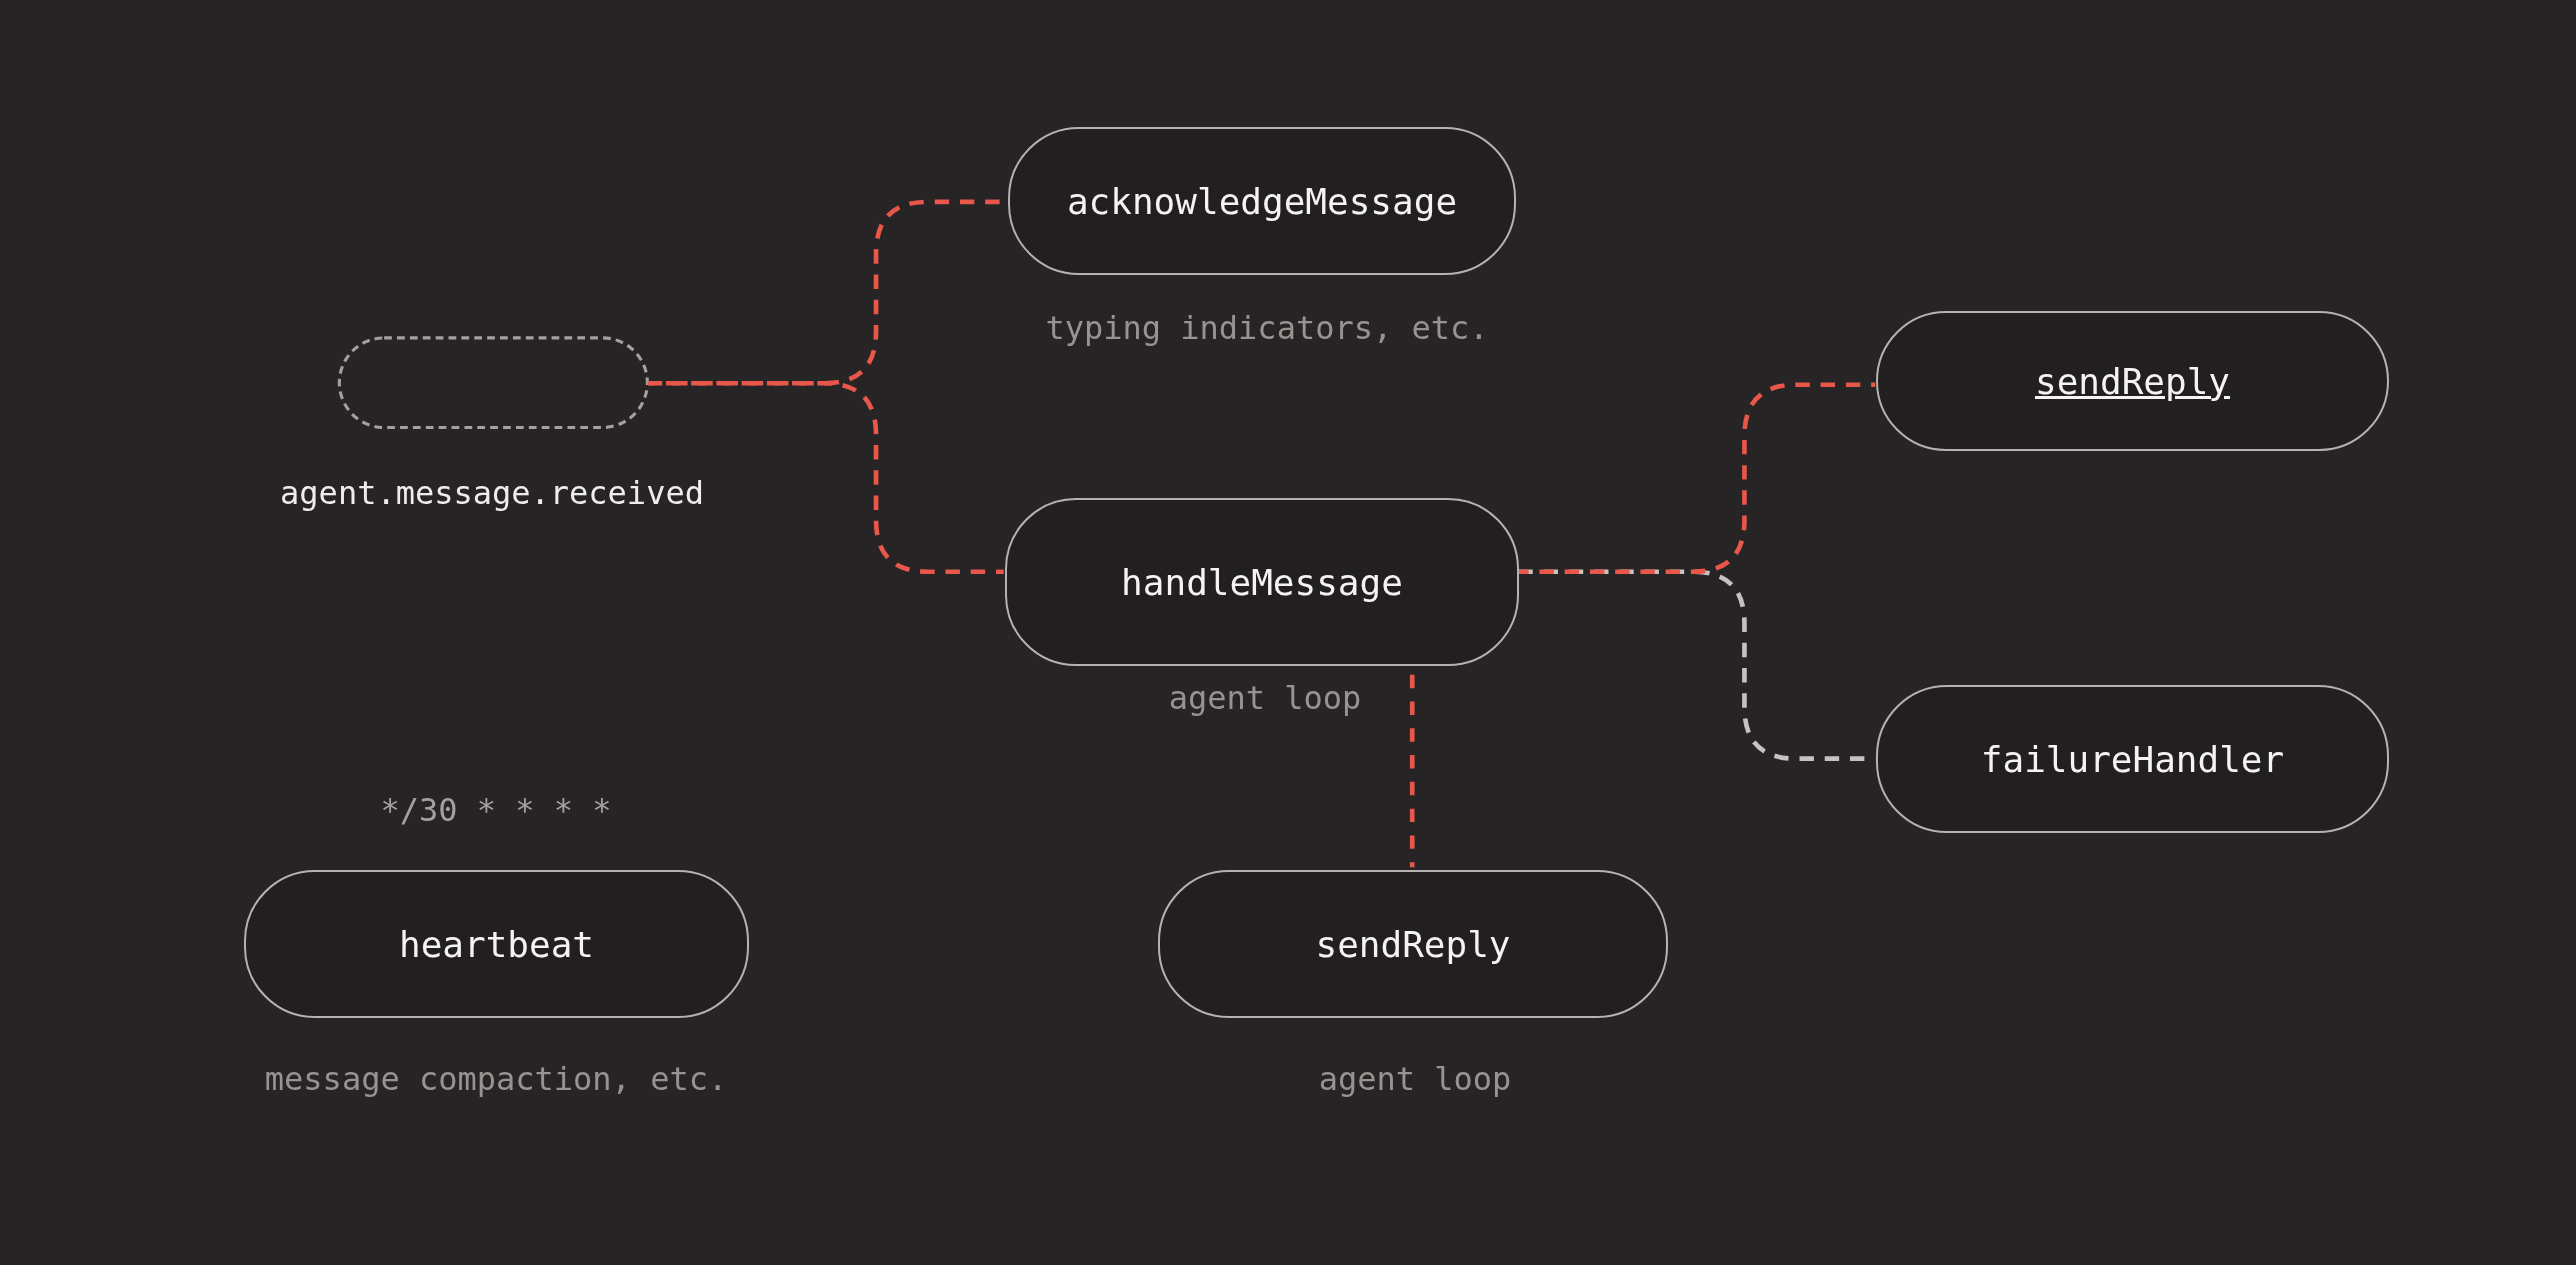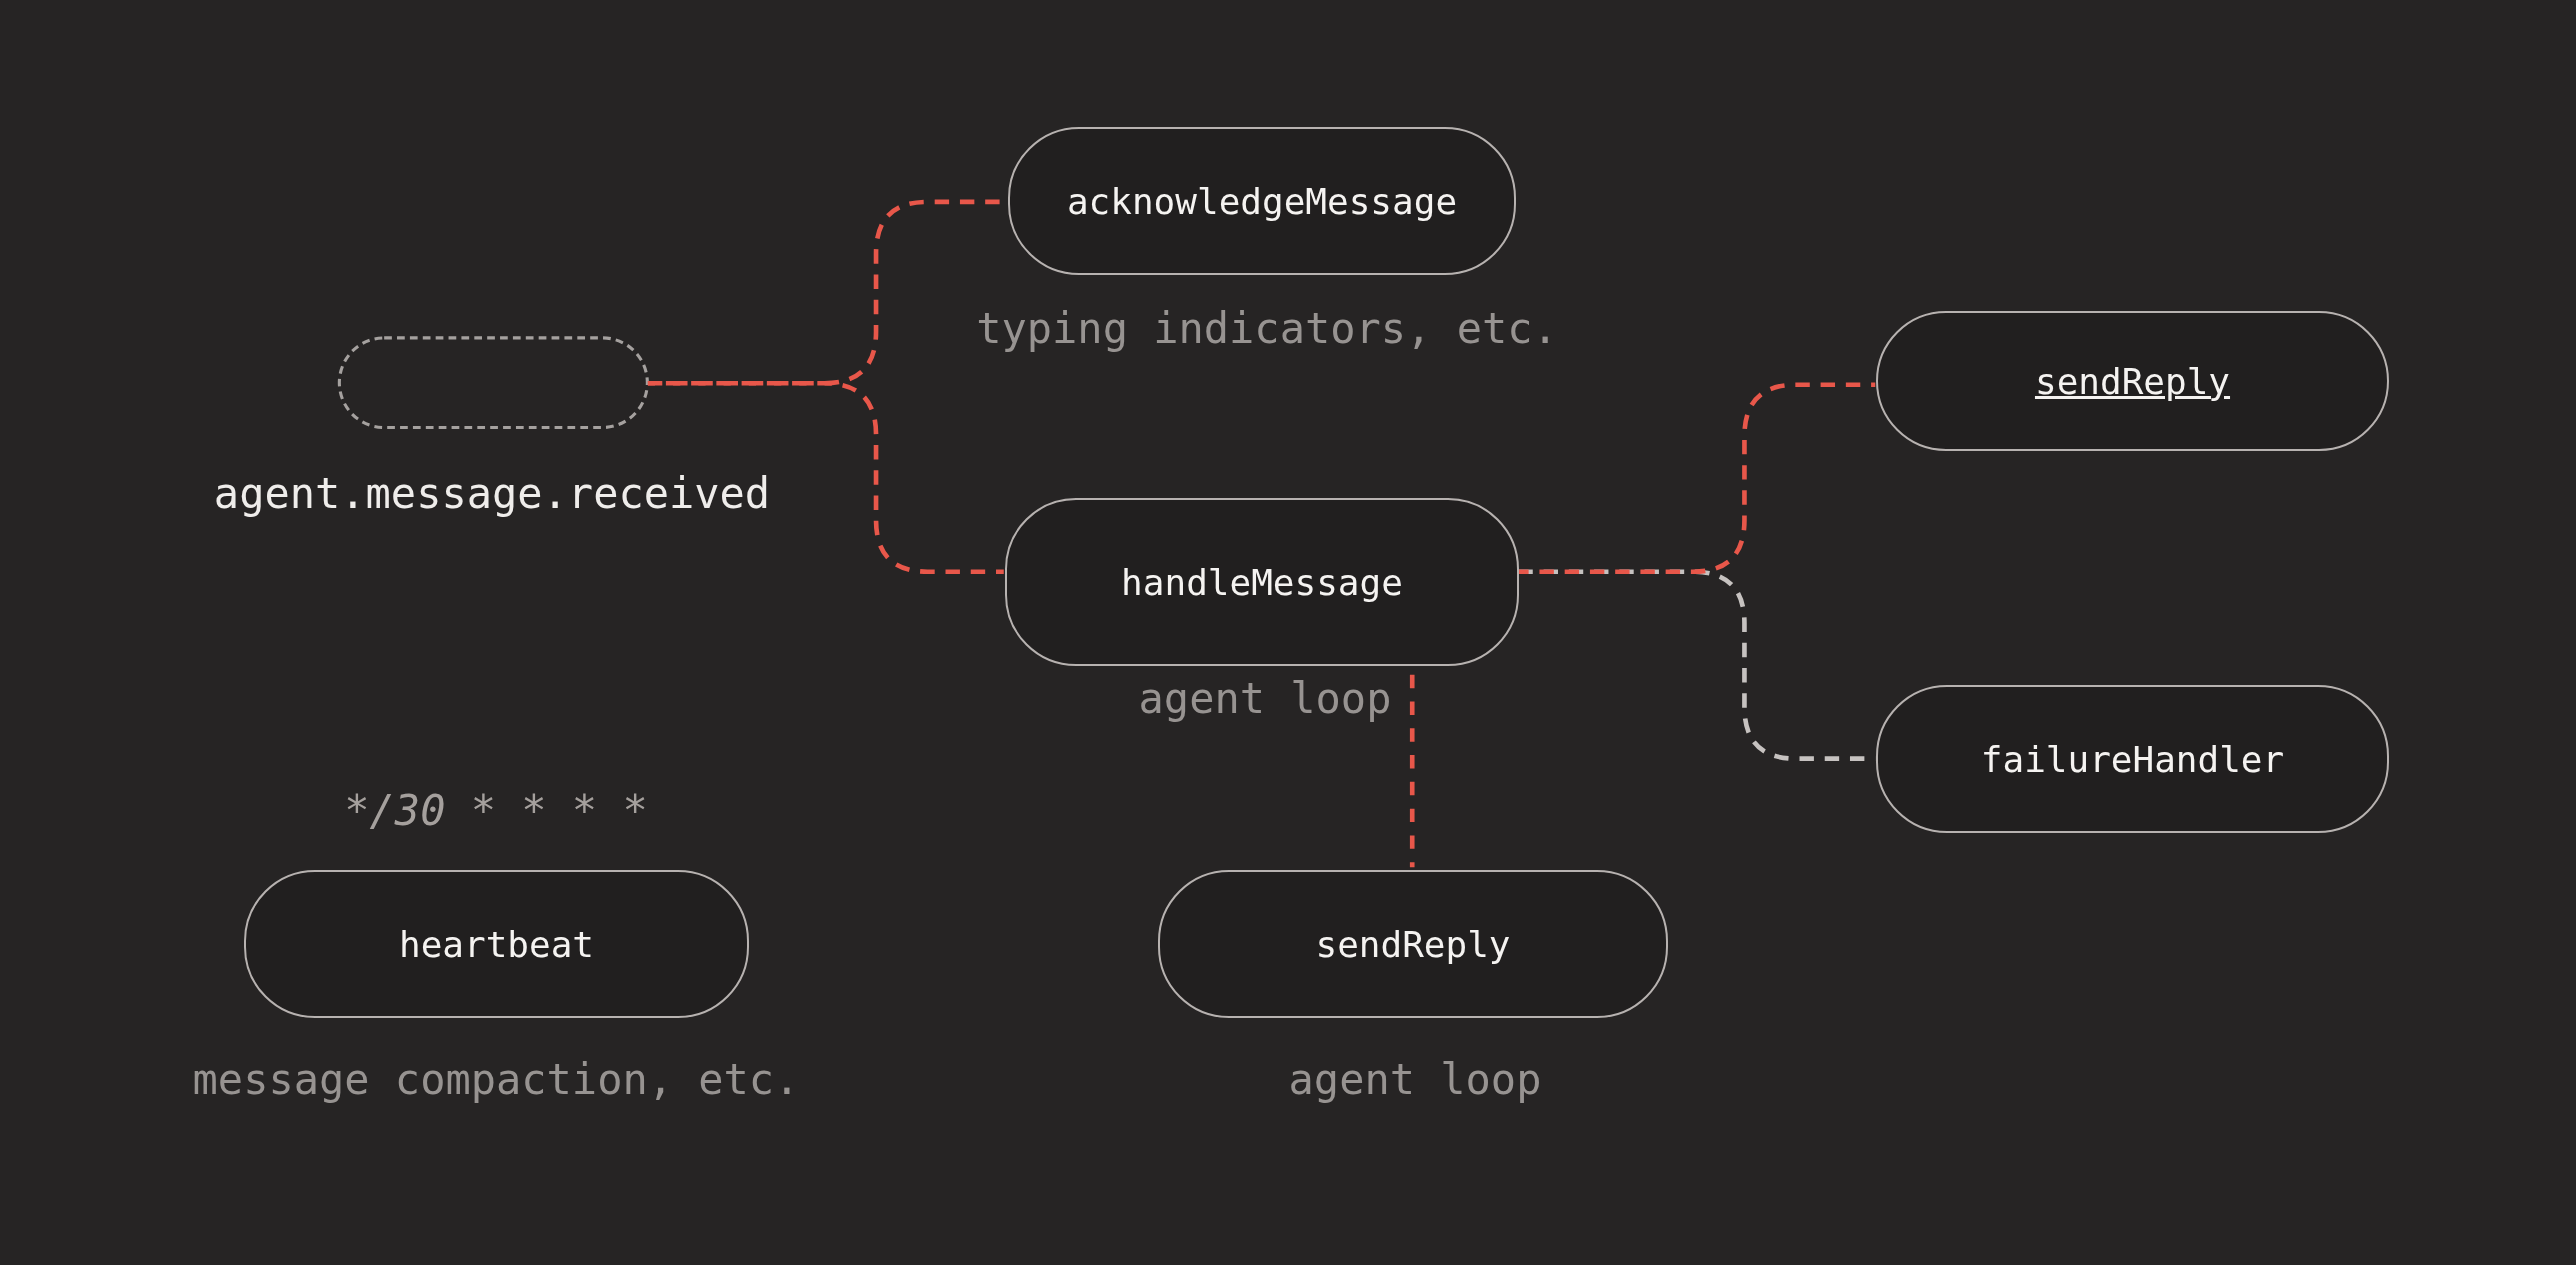--- a/index.html
+++ b/index.html
@@ -41,25 +41,25 @@
     justify-content: center;
     color: var(--title-text);
     font-size: 36px;
     letter-spacing: 0;
     white-space: nowrap;
   }
   .caption {
     position: absolute;
     transform: translate(-50%, -50%);
     color: var(--label-muted);
-    font-size: 42px;
+    font-size: 32px;
     white-space: nowrap;
   }
   .caption.bright { color: var(--label-bright); }
-  .caption.cron  { color: var(--label-cron); font-style: italic; }
+  .caption.cron  { color: var(--label-cron); }
 </style>
 </head>
 <body>
 
 <svg id="edge-layer" viewBox="0 0 5120 2456" xmlns="http://www.w3.org/2000/svg">
 
   <rect x="658" y="656" width="598" height="174" rx="87" fill="none" stroke-width="6" stroke-dasharray="15 10" stroke="#a5a19f"></rect>
 
   <path d="M 1257 744 L 1600 744 Q 1700 744 1700 644 L 1700 492 Q 1700 392 1800 392 L 1953 392" fill="none" stroke-width="9" stroke-dasharray="28 21" stroke="#e8574a"></path>
 

